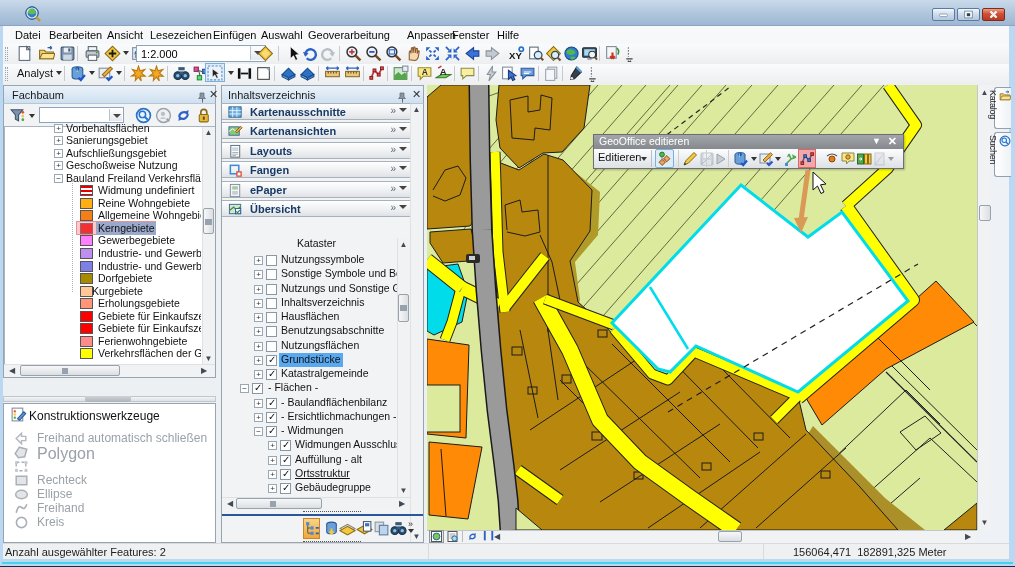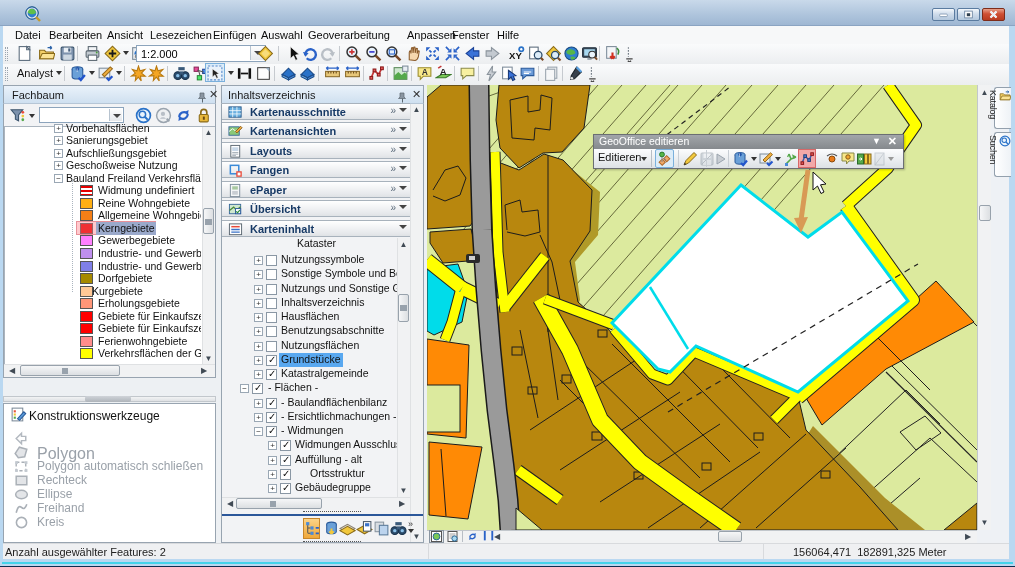--- a/index.html
+++ b/index.html
@@ -578,36 +578,36 @@
           <rect x="3.5" y="10" width="2" height="2" fill="#55a84a"></rect>
           <path d="M7 12 L13 5.5 L14.8 7.2 L9 13.5 Z" fill="#5a9ad8" stroke="#2a5a9a"></path>
         </svg>
       </div>
       <div style="position:absolute;left:26px;top:6px;font-size:12px;color:#111;">Konstruktionswerkzeuge</div>
       <div class="ic" style="left:10px;top:27px;">
         <svg viewBox="0 0 16 16">
           <path d="M3 8 L8 3 L8 6 L12 6 L12 10 L8 10 L8 13 Z" fill="none" stroke="#b3b9c0" stroke-width="1.4"></path>
         </svg>
       </div>
+      <div class="treerow gray" style="left:34px;top:28px;font-size:12px;">Freihand automatisch schließen</div>
       <div class="ic" style="left:10px;top:41px;">
         <svg viewBox="0 0 16 16">
           <path d="M2 9 L6 3 L13 5 L11 12 L5 13 Z" fill="#e3e5e8" stroke="#aab0b7" stroke-width="1.4"></path>
         </svg>
       </div>
       <div class="treerow gray" style="left:34px;top:42px;font-size:16px;">Polygon</div>
       <div class="ic" style="left:10px;top:55px;">
         <svg viewBox="0 0 16 16">
           <rect x="3" y="4" width="9" height="8" fill="none" stroke="#aab0b7" stroke-width="1.3" stroke-dasharray="3,2"></rect>
           <rect x="2" y="3" width="2.6" height="2.6" fill="#c3c9d0"></rect>
           <rect x="11" y="3" width="2.6" height="2.6" fill="#c3c9d0"></rect>
           <rect x="2" y="10.5" width="2.6" height="2.6" fill="#c3c9d0"></rect>
           <rect x="11" y="10.5" width="2.6" height="2.6" fill="#c3c9d0"></rect>
         </svg>
       </div>
-      <div class="treerow gray" style="left:34px;top:56px;font-size:12px;">Polygon automatisch schließen</div>
       <div class="ic" style="left:10px;top:69px;">
         <svg viewBox="0 0 16 16">
           <rect x="3" y="4" width="10" height="8" fill="#e3e5e8" stroke="#aab0b7" stroke-width="1.4"></rect>
         </svg>
       </div>
       <div class="treerow gray" style="left:34px;top:70px;font-size:12px;">Rechteck</div>
       <div class="ic" style="left:10px;top:83px;">
         <svg viewBox="0 0 16 16">
           <ellipse cx="8" cy="8" rx="5.5" ry="4" fill="#e3e5e8" stroke="#aab0b7" stroke-width="1.4"></ellipse>
         </svg>
@@ -697,31 +697,20 @@
         <div class="hicon">
           <svg viewBox="0 0 16 16">
             <rect x="1.5" y="2.5" width="12" height="10" fill="#cfe8cf" stroke="#3a6a9a"></rect>
             <path d="M1.5 9 L6 5.5 L9 8.5 L13.5 5" stroke="#4a8a3a" fill="none" stroke-width="1.3"></path>
             <rect x="8" y="7" width="5.5" height="5.5" fill="#fff" stroke="#2a5a9a"></rect>
             <path d="M8.6 10 l1.6 1.4 2.4 -2.8" stroke="#2a8a3a" fill="none" stroke-width="1.2"></path>
           </svg>
         </div>
         <div class="t">Übersicht</div>
         <div class="g">»</div>
-        <div class="v"></div>
-      </div>
-      <div class="hdr" style="top:117px;">
-        <div class="hicon">
-          <svg viewBox="0 0 16 16">
-            <rect x="1.5" y="2" width="13" height="11.5" fill="#fff" stroke="#5a6670"></rect>
-            <path d="M3.5 5 h9" stroke="#e84a3a" stroke-width="1.6"></path>
-            <path d="M3.5 8 h9 M3.5 10.8 h9" stroke="#3a72c8" stroke-width="1.4"></path>
-          </svg>
-        </div>
-        <div class="t">Karteninhalt</div>
         <div class="v"></div>
       </div>
     </div>
 <div class="sbv abs" style="left:410px;top:104px;width:13px;height:438px;"></div>
 <div class="sbarr abs" style="left:410px;top:105px;width:13px;">▲</div>
 <div class="sbarr abs" style="left:410px;top:532px;width:13px;">▼</div>
 <div class="abs" style="left:0;top:0;width:1015px;height:567px;pointer-events:none;clip-path:inset(236px 618px 70px 222px);">
       <div class="treerow" style="left:297px;top:237px;">Kataster</div>
       <div class="expander" style="left:254px;top:256px;">+</div>
       <div class="cb" style="left:266px;top:255px;"></div>
@@ -764,21 +753,21 @@
       <div class="cb on" style="left:266px;top:426px;"></div>
       <div class="treerow" style="left:281px;top:424px;">- Widmungen</div>
       <div class="expander" style="left:268px;top:441px;">+</div>
       <div class="cb on" style="left:280px;top:440px;"></div>
       <div class="treerow" style="left:295px;top:438px;">Widmungen Ausschluss</div>
       <div class="expander" style="left:268px;top:456px;">+</div>
       <div class="cb on" style="left:280px;top:455px;"></div>
       <div class="treerow" style="left:295px;top:453px;">Auffüllung - alt</div>
       <div class="expander" style="left:268px;top:470px;">+</div>
       <div class="cb on" style="left:280px;top:469px;"></div>
-      <div class="treerow" style="left:310px;top:467px;">Ortsstruktur</div>
+      <div class="treerow" style="left:295px;top:467px;text-decoration:underline;">Ortsstruktur</div>
       <div class="expander" style="left:268px;top:484px;">+</div>
       <div class="cb on" style="left:280px;top:483px;"></div>
       <div class="treerow" style="left:295px;top:481px;">Gebäudegruppe</div>
     </div>
 <div class="sbv abs" style="left:397px;top:238px;width:13px;height:259px;"></div>
 <div class="sbarr abs" style="left:397px;top:240px;width:13px;">▲</div>
 <div class="sbarr abs" style="left:397px;top:486px;width:13px;">▼</div>
 <div class="sbthumb abs" style="left:398px;top:294px;width:11px;height:28px;"></div>
 <div class="abs" style="left:400px;top:305px;width:7px;height:1px;border-top:1px solid #98a2ac;border-bottom:2px solid #98a2ac;box-shadow:0 3px 0 #98a2ac;"></div>
 <div class="sbh abs" style="left:222px;top:497px;width:188px;height:13px;"></div>

